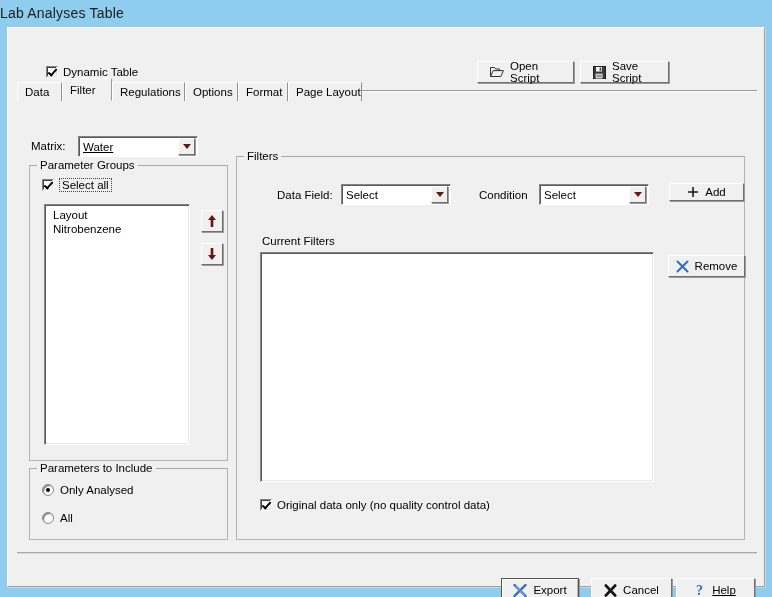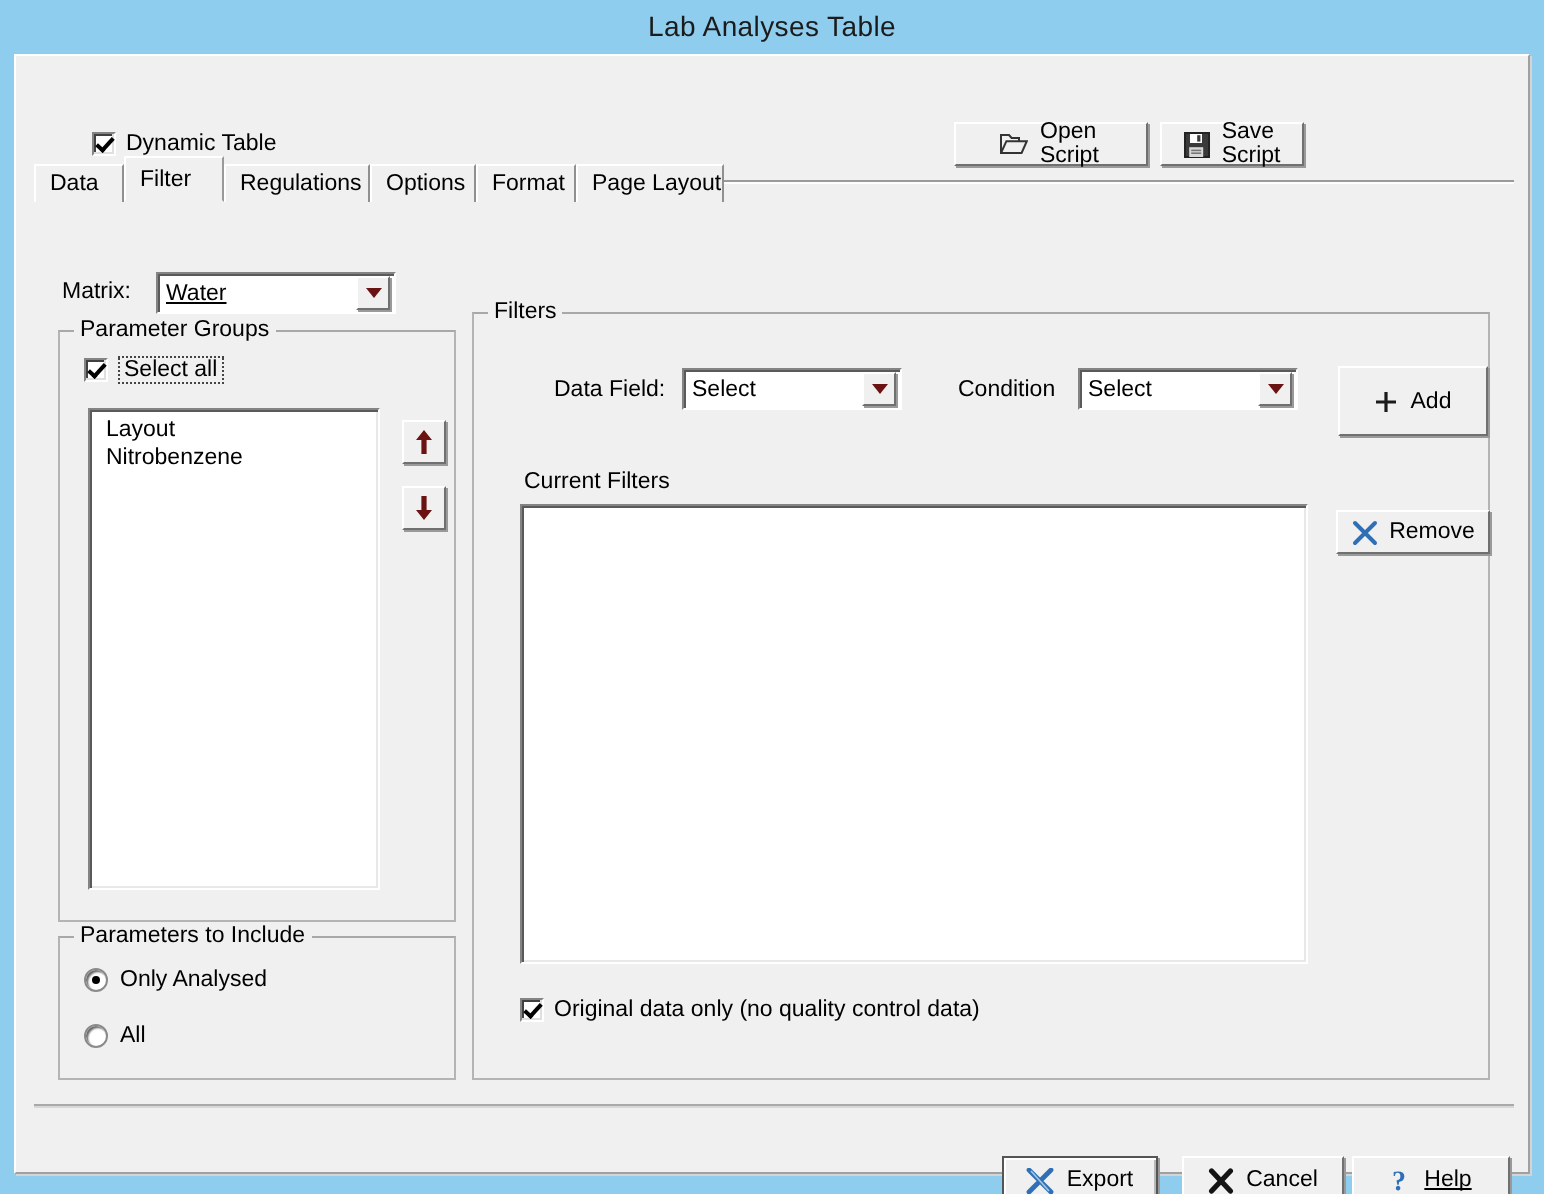--- a/index.html
+++ b/index.html
@@ -13,21 +13,21 @@
     font-family: "Liberation Sans", sans-serif;
     font-size: 11.5px;
     color: #000;
     overflow: hidden;
   }
 
   
   .titlebar {
     height: 27px;
     line-height: 27px;
-    text-align: center;
+    text-align: left;
     font-size: 14px;
     color: #1b1b1b;
     background: #8fcdee;
     letter-spacing: 0.2px;
   }
 
   
   .dialog {
     position: absolute;
     left: 7px;
@@ -108,21 +108,21 @@
     border-bottom: 1px solid #707070;
     box-shadow: 1px 1px 0 #9a9a9a;
     display: inline-flex;
     align-items: center;
     justify-content: center;
     gap: 6px;
     font-size: 11.5px;
     color: #000;
     box-sizing: border-box;
     cursor: default;
-    padding: 0 22px;
+    padding: 0 12px;
   }
   .btn.default {
     border: 1px solid #555;
     box-shadow: 1px 1px 0 #9a9a9a, inset 1px 1px 0 #ffffff, inset -1px -1px 0 #b8b8b8;
   }
 
   .field {
     background: #ffffff;
     border-top: 1px solid #848484;
     border-left: 1px solid #848484;
@@ -287,21 +287,21 @@
   <div class="btn" style="position:absolute;left:469px;top:33px;width:97px;height:22px;">
     <span style="display:inline-flex;">
       <svg width="14" height="12" viewBox="0 0 14 12">
         <path d="M0.5 10.5 L0.5 1.5 L4.5 1.5 L5.8 3 L9.5 3 L9.5 4.5" fill="none" stroke="#333" stroke-width="1"></path>
         <path d="M0.5 10.5 L3.2 4.6 L13.4 4.6 L10.8 10.5 Z" fill="none" stroke="#333" stroke-width="1"></path>
       </svg>
     </span>
     <span>Open Script</span>
   </div>
 
-  <div class="btn" style="position:absolute;left:572px;top:33px;width:72px;height:22px;">
+  <div class="btn" style="position:absolute;left:572px;top:33px;width:89px;height:22px;">
     <span style="display:inline-flex;">
       <svg width="13" height="13" viewBox="0 0 13 13">
         <rect x="0.5" y="0.5" width="12" height="12" fill="#3a3a3a" stroke="#222"></rect>
         <rect x="3" y="1" width="6" height="4.5" fill="#ffffff"></rect>
         <rect x="6.6" y="1.6" width="1.6" height="3.2" fill="#3a3a3a"></rect>
         <rect x="2.6" y="7.6" width="7" height="4.9" fill="#d8d8d8"></rect>
         <rect x="3.6" y="8.8" width="5" height="0.8" fill="#777"></rect>
         <rect x="3.6" y="10.2" width="5" height="0.8" fill="#777"></rect>
       </svg>
     </span>
@@ -397,21 +397,21 @@
     </div>
 
     <div class="lbl" style="position:absolute;left:242px;top:32px;">Condition</div>
     <div class="combo" style="position:absolute;left:302px;top:27px;width:110px;height:21px;">
       <span class="txt">Select</span>
       <span class="arrowbtn">
           <span class="tri-down"></span>
         </span>
     </div>
 
-    <div class="btn" style="position:absolute;left:432px;top:26px;width:75px;height:35px;">
+    <div class="btn" style="position:absolute;left:432px;top:26px;width:75px;height:18px;">
       <span style="display:inline-flex;">
         <svg width="12" height="12" viewBox="0 0 12 12">
           <path d="M6 1 L6 11 M1 6 L11 6" stroke="#1b1b1b" stroke-width="1.6"></path>
         </svg>
       </span>
       <span>Add</span>
     </div>
 
     <div class="lbl" style="position:absolute;left:25px;top:78px;">Current Filters</div>
     <div class="field" style="position:absolute;left:23px;top:95px;width:394px;height:230px;"></div>

